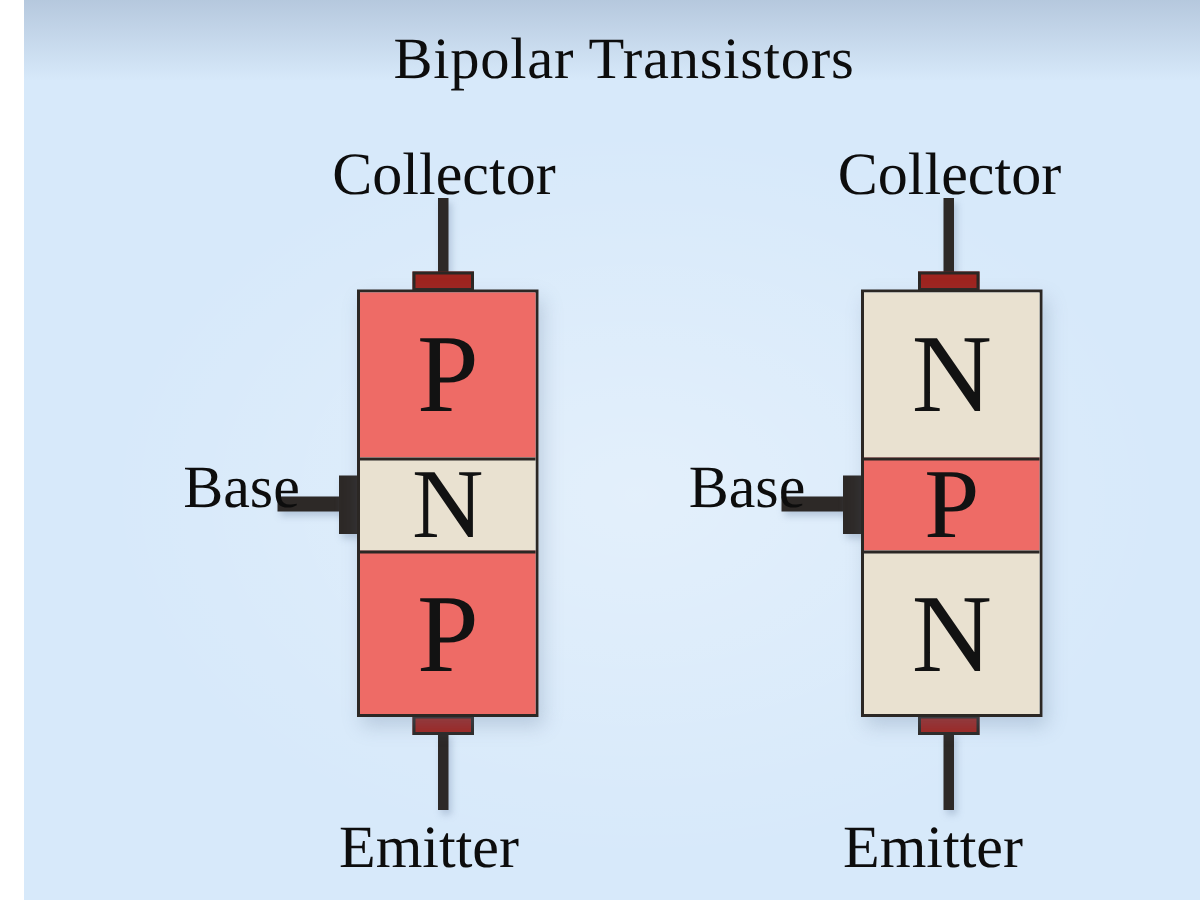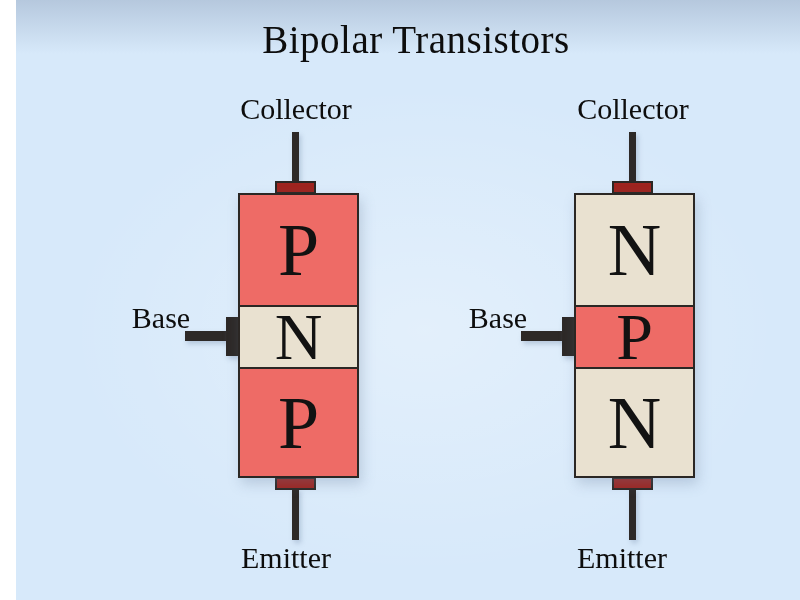--- a/index.html
+++ b/index.html
@@ -19,21 +19,21 @@
     background:
       linear-gradient(180deg, rgba(95,115,148,0.28) 0%, rgba(95,115,148,0) 9%),
       radial-gradient(ellipse 72% 66% at 51% 55%, rgba(255,255,255,0.30) 0%, rgba(255,255,255,0) 62%),
       radial-gradient(ellipse 135% 125% at 50% 50%, rgba(0,0,0,0) 58%, rgba(86,108,145,0.42) 100%);
   }
   .title{
     position:absolute;left:0;right:0;top:17px;z-index:2;
     text-align:center;font-size:39px;letter-spacing:0.5px;
   }
   .t-label{
-    position:absolute;z-index:2;font-size:30px;
+    position:absolute;z-index:2;font-size:40px;
   }
   .t-label.centered{text-align:center;width:160px;}
   .t-label.right-aligned{text-align:center;width:90px;}
 
   .wire{
     position:absolute;z-index:1;
     background:var(--wire,#2d2927);
     box-shadow:2px 3px 5px rgba(105,128,160,0.35);
   }
   .wire.vert{width:7px;}

